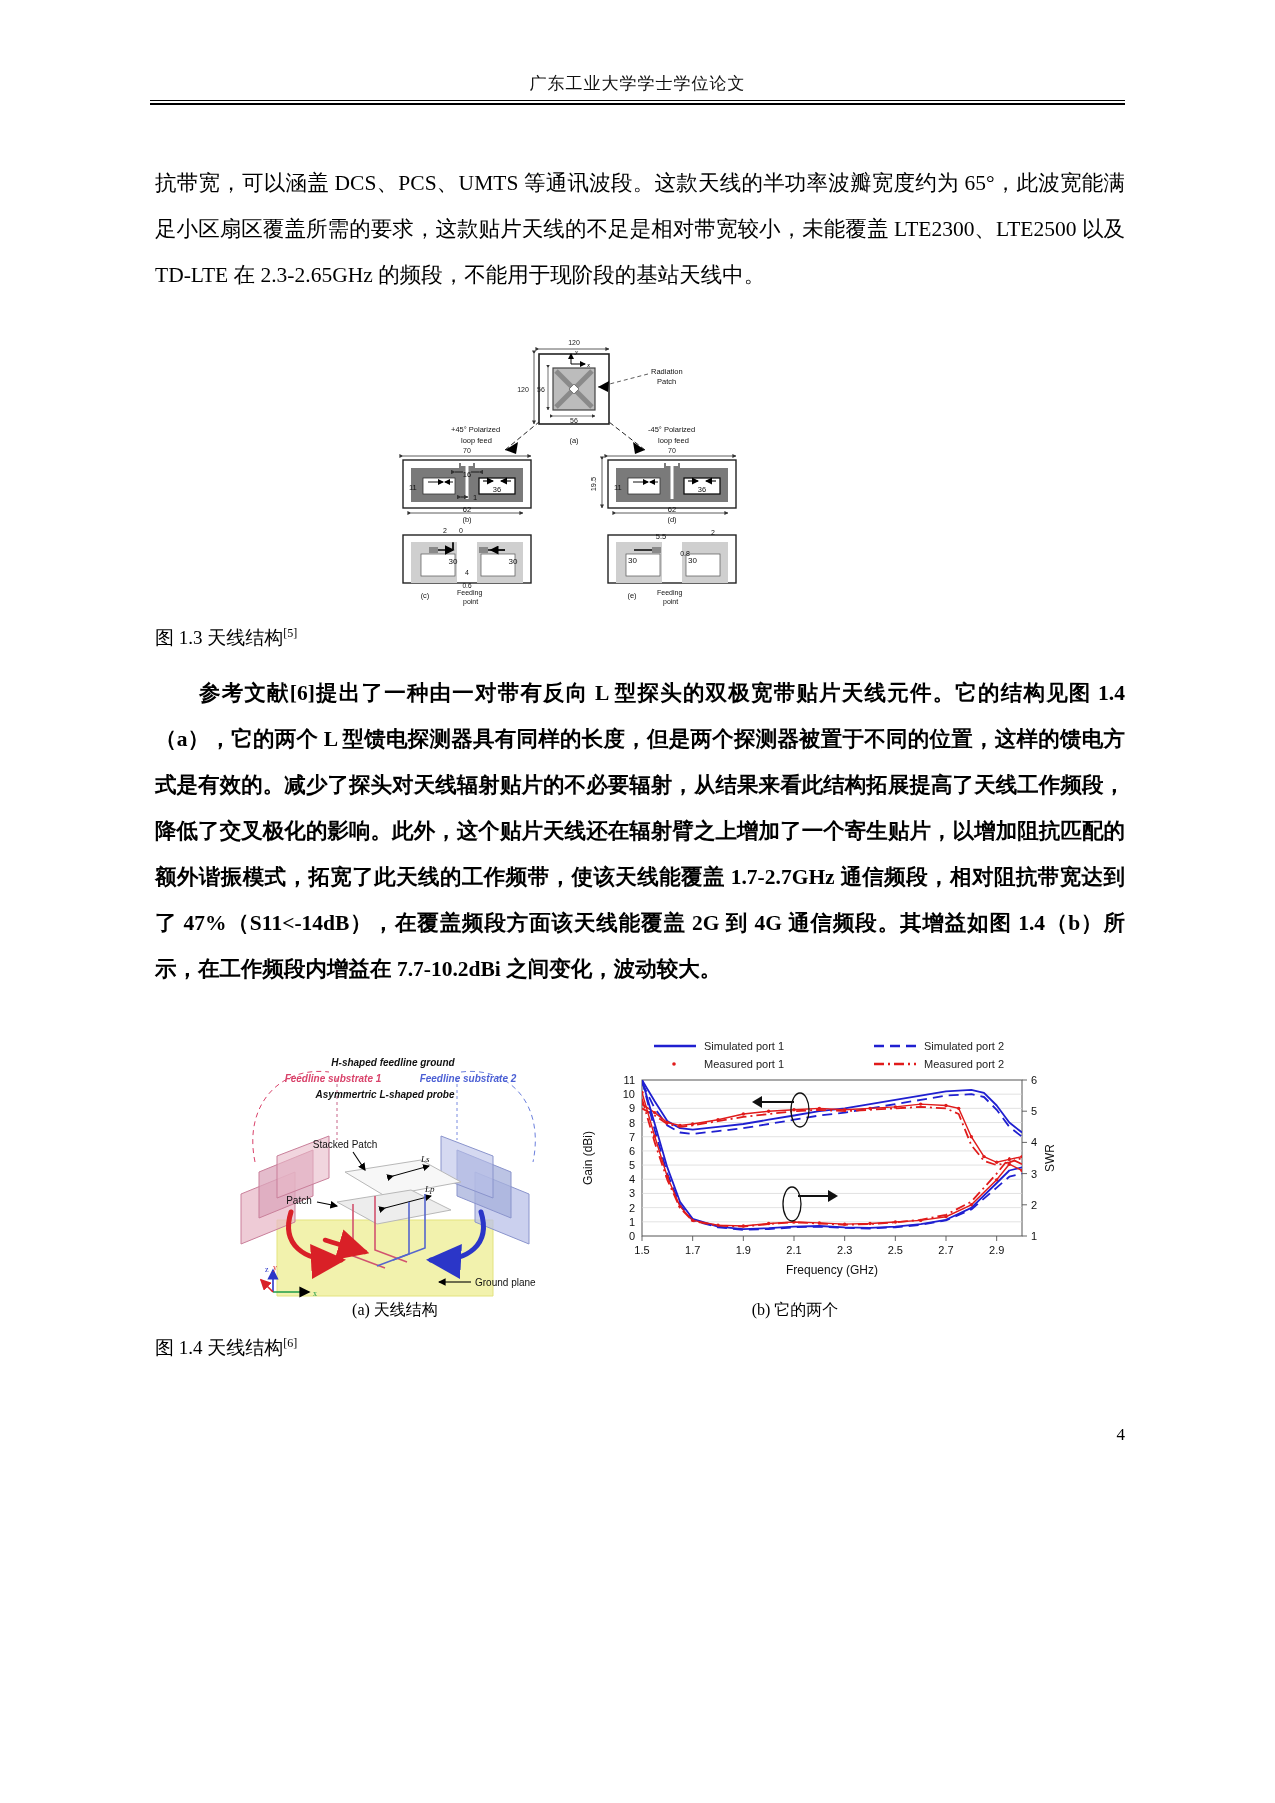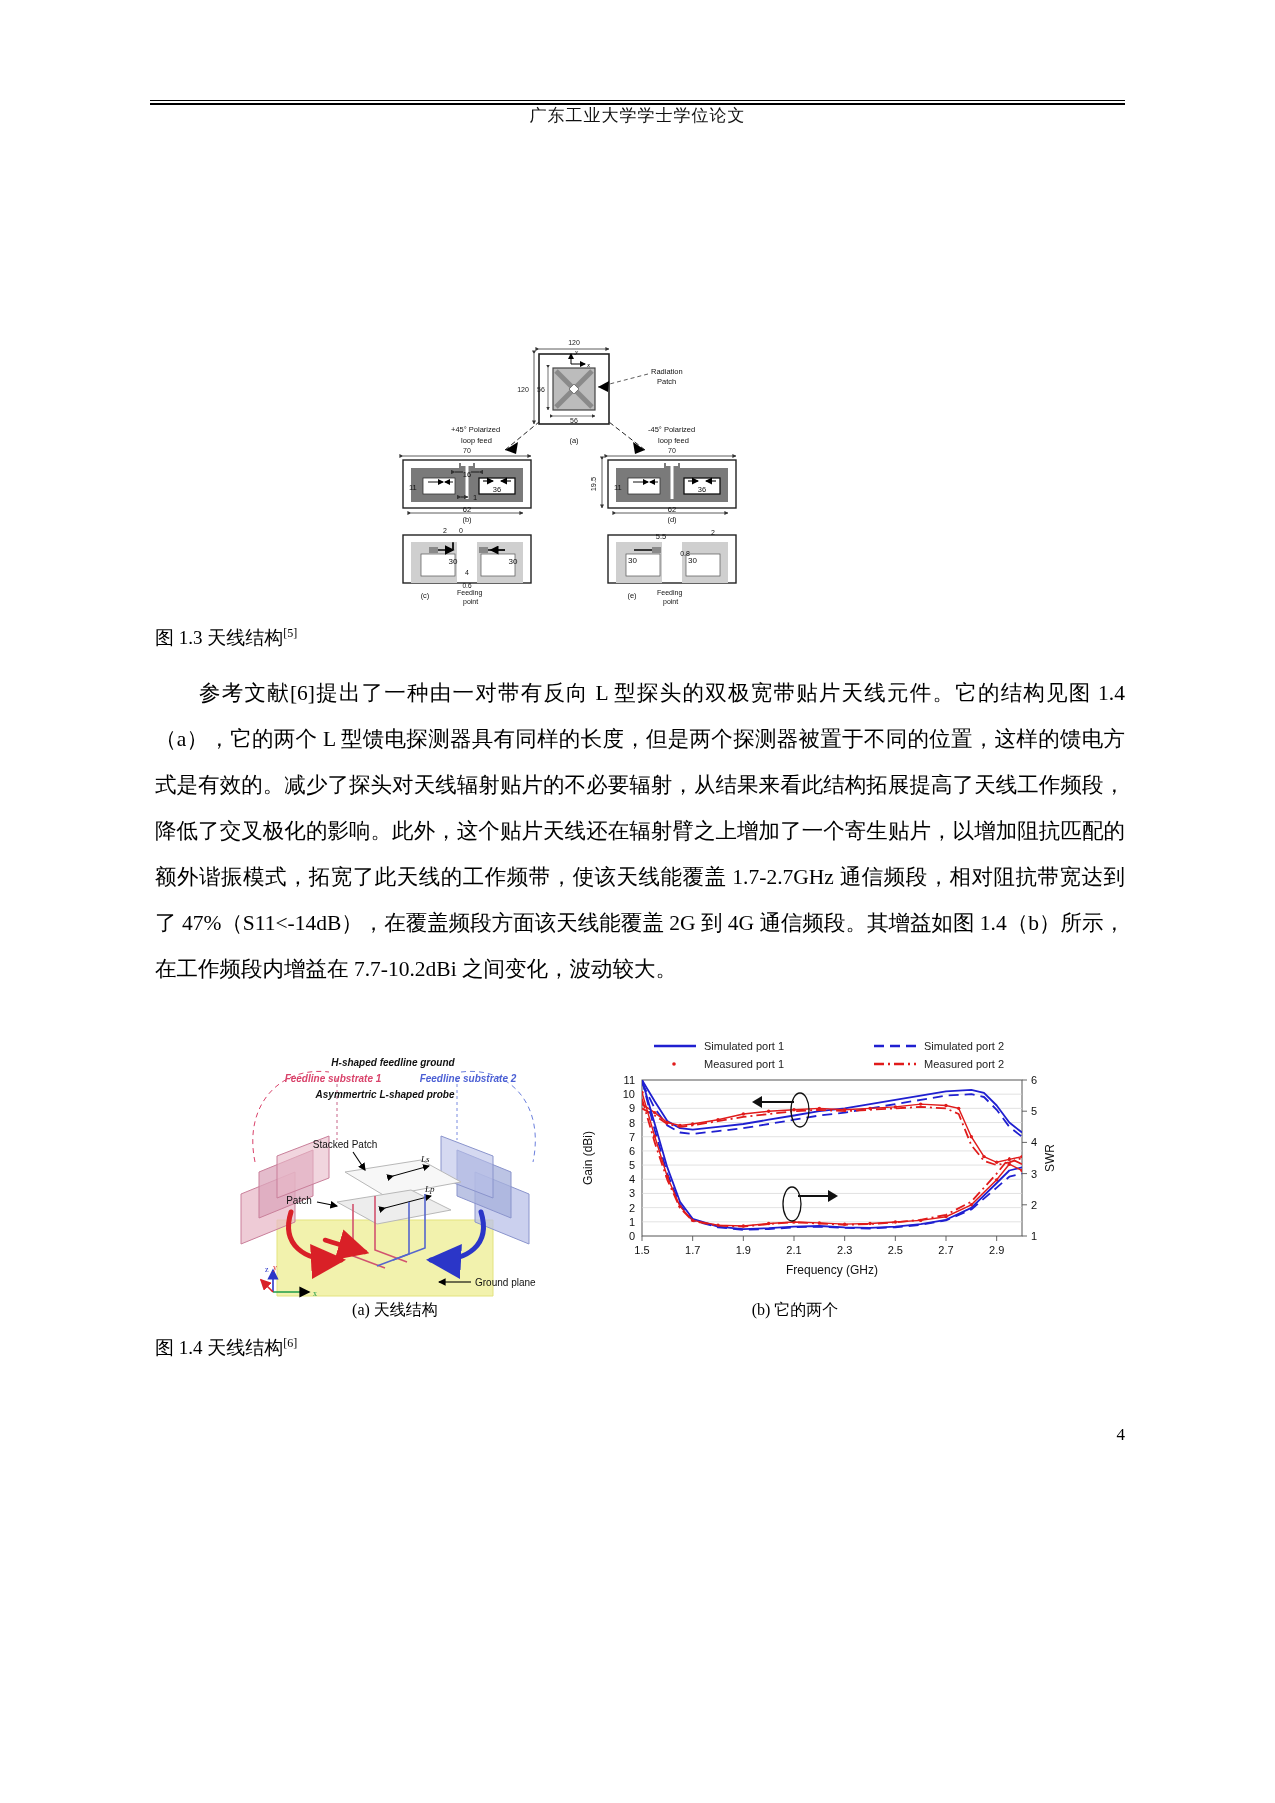--- a/index.html
+++ b/index.html
@@ -10,21 +10,20 @@
     color:#000;
     position:relative;
     overflow:hidden;
   }
   .page { position:relative; width:1275px; height:1803px; }
 
   
   .header {
     position:absolute; left:150px; top:72px; width:975px;
     text-align:center;
-    margin-top:32px;
   }
   .header-title {
     font-family:"DejaVu Serif", serif;
     font-size:17px; letter-spacing:1px; color:#111;
   }
   .header-rule {
     position:absolute; left:150px; top:100px; width:975px;
     border-top:1px solid #000;
     border-bottom:2px solid #000;
     height:2px;
@@ -34,21 +33,21 @@
   .para {
     position:absolute;
     left:155px; width:970px;
     font-size:21.5px;
     line-height:46px;
     text-align:justify;
     text-justify:inter-ideograph;
     color:#000;
   }
   .para.p1 { top:160px; }
-  .para.p2 { top:670px; text-indent:44px; }
+  .para.p2 { top:670px; text-indent:44px;font-weight:bold; }
 
   
   .fig13-wrap { position:absolute; left:395px; top:332px; width:365px; height:280px; }
   .fig13-cap {
     position:absolute; left:155px; top:625px; width:970px;
     text-align:left; font-size:19px;
   }
   .sup { font-size:12px; vertical-align:super; }
 
   
@@ -76,20 +75,21 @@
 </head>
 <body>
 
 <div class="page">
 
   <div class="header">
     <span class="header-title">广东工业大学学士学位论文</span>
   </div>
   <div class="header-rule"></div>
 
+  <div class="para p1">抗带宽，可以涵盖 DCS、PCS、UMTS 等通讯波段。这款天线的半功率波瓣宽度约为 65°，此波宽能满足小区扇区覆盖所需的要求，这款贴片天线的不足是相对带宽较小，未能覆盖 LTE2300、LTE2500 以及 TD-LTE 在 2.3-2.65GHz 的频段，不能用于现阶段的基站天线中。</div>
 
   <div class="fig13-wrap">
     <svg width="365" height="280" viewBox="0 0 365 280">
       <defs>
         <marker id="ar" markerWidth="6" markerHeight="6" refX="5" refY="3" orient="auto">
           <path d="M0,0 L6,3 L0,6 z" fill="#333"></path>
         </marker>
         <marker id="arS" markerWidth="5" markerHeight="5" refX="4.5" refY="2.5" orient="auto">
           <path d="M0,0 L5,2.5 L0,5 z" fill="#333"></path>
         </marker>

